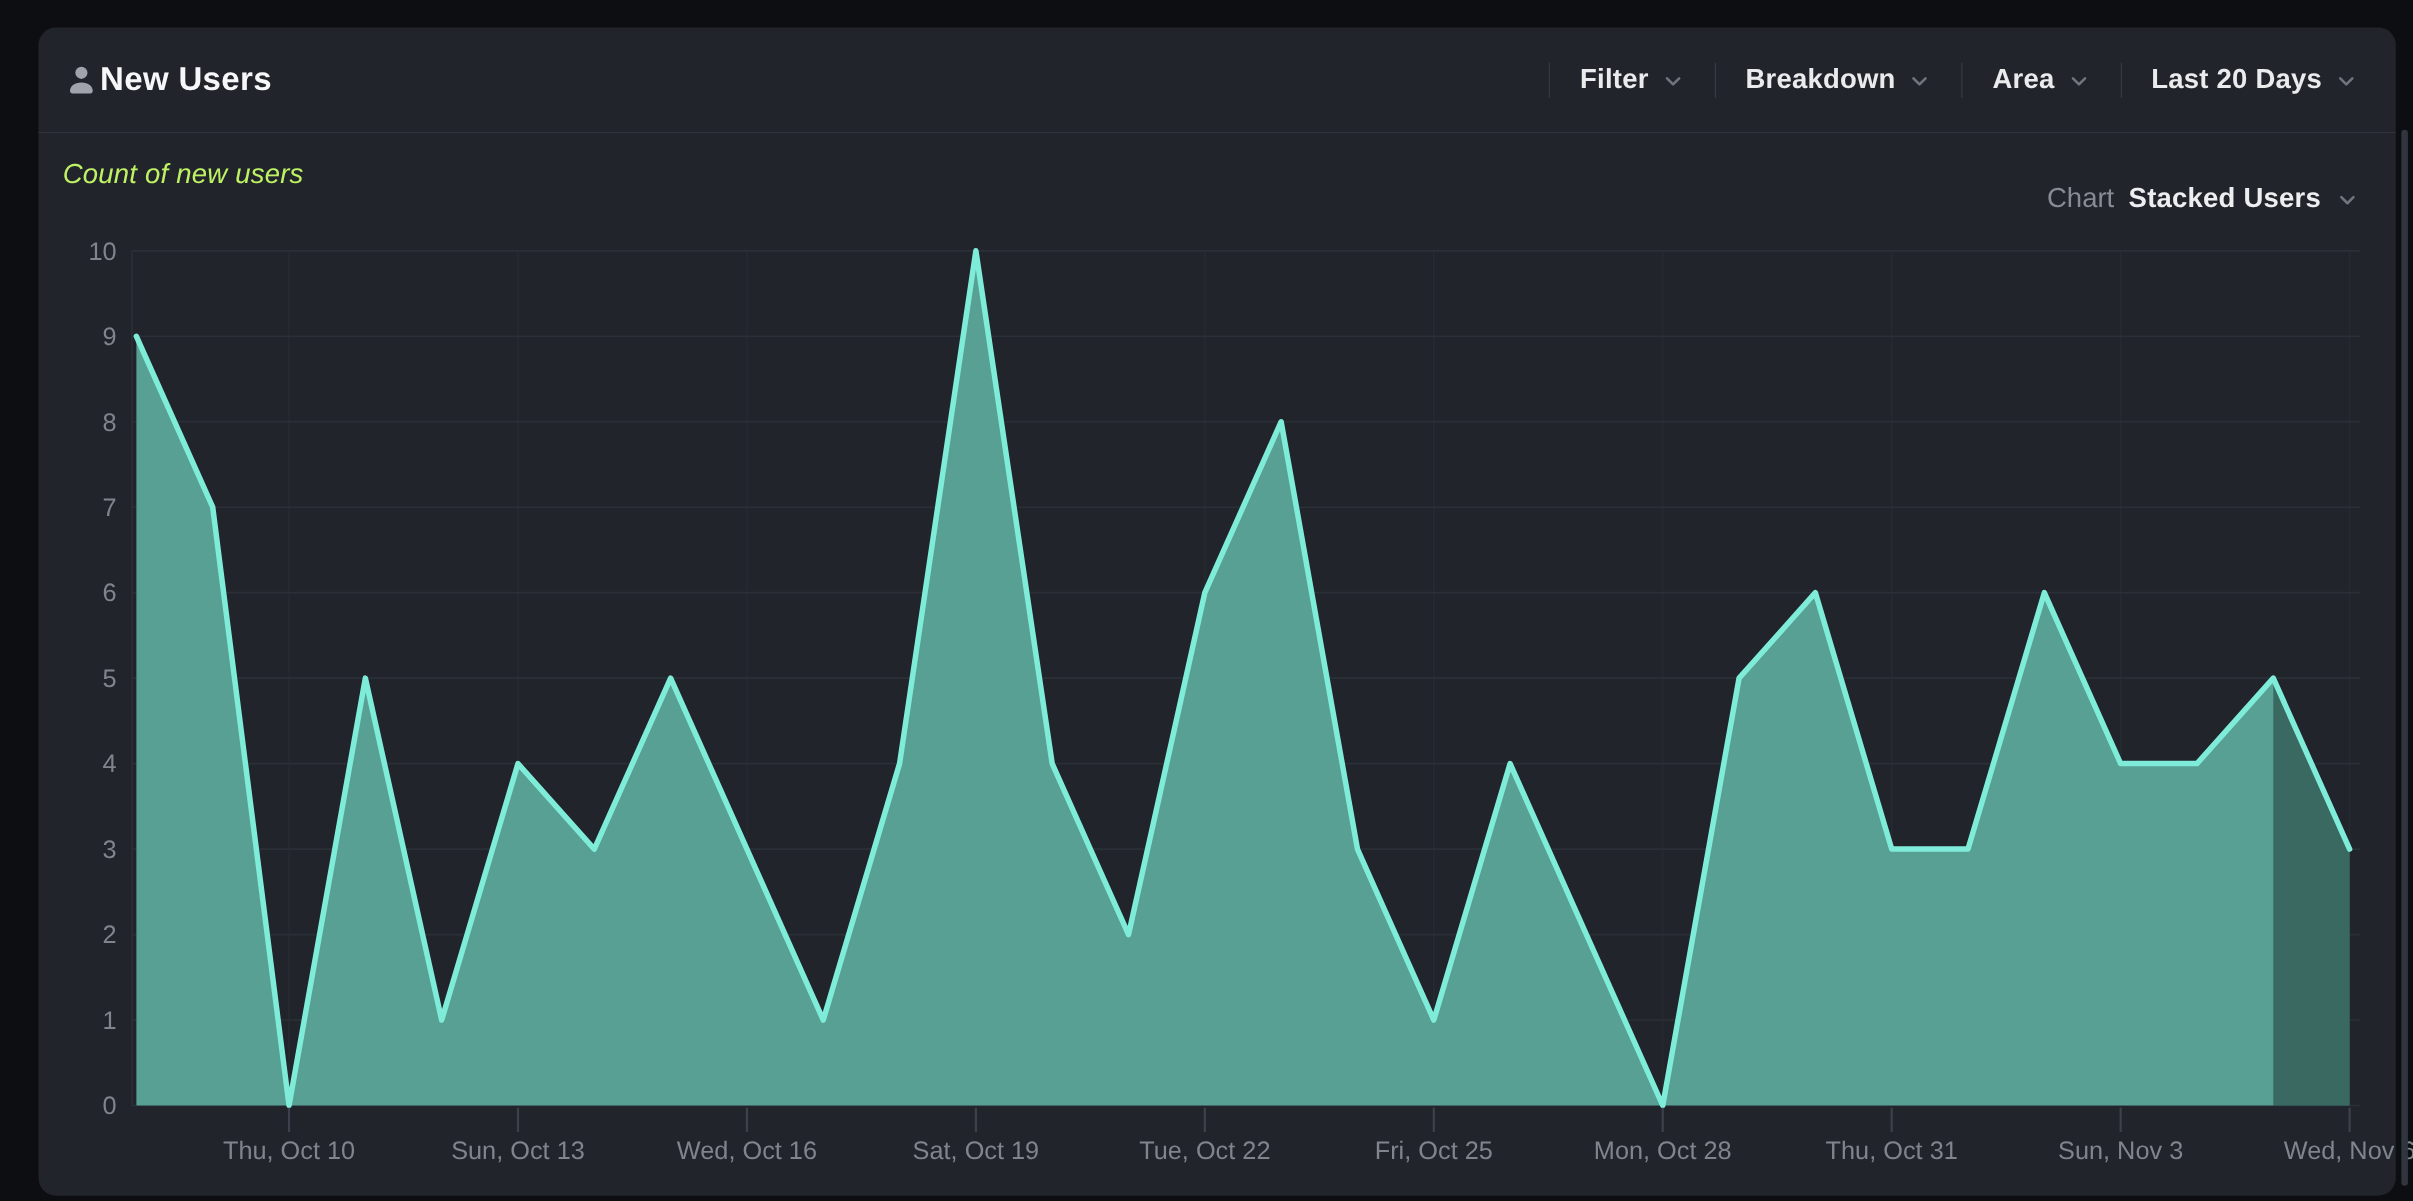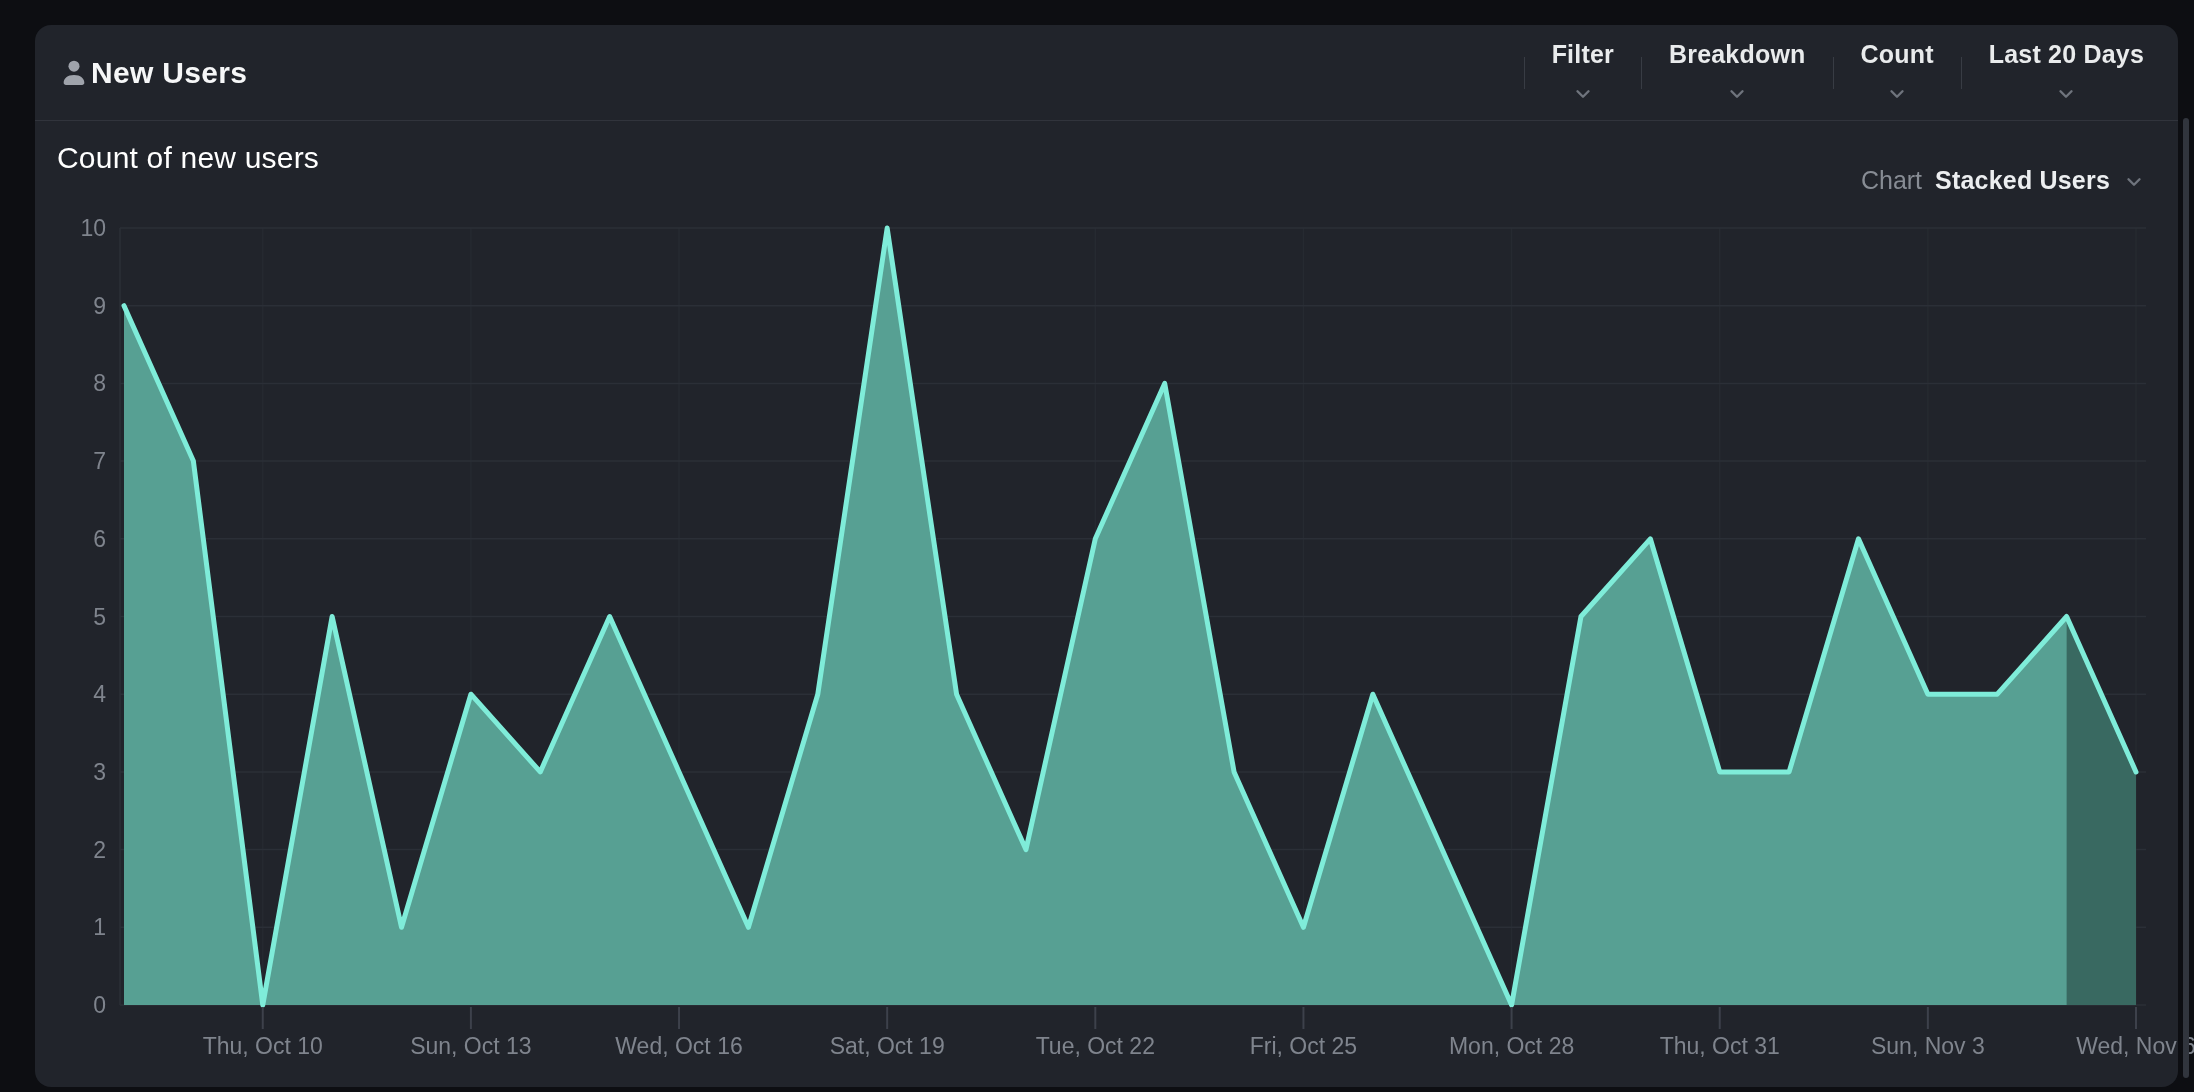--- a/index.html
+++ b/index.html
@@ -17,29 +17,29 @@
     height:95px;padding:0 30px 0 22px;border-bottom:1px solid #31343c;
   }
   .header-left{display:flex;align-items:center;}
   .person-icon{width:34px;height:34px;flex:0 0 auto;}
   .title{font-size:30px;font-weight:700;color:#f6f7f8;letter-spacing:.3px;}
   .controls{display:flex;align-items:center;height:100%;}
   .control-divider{width:1px;height:32px;background:#383c44;}
   .control{
     display:flex;align-items:center;gap:11px;background:none;border:none;
     color:#e9ebec;font-size:25px;font-weight:700;padding:0 27px;cursor:pointer;
-    font-family:inherit;letter-spacing:.2px;flex-direction:column;
+    font-family:inherit;letter-spacing:.2px;
   }
   .chev{width:22px;height:22px;margin-top:3px;}
   .subheader{
     position:absolute;left:0;top:96px;right:0;height:74px;
     display:flex;align-items:center;justify-content:space-between;
     padding:0 33px 0 22px;
   }
-  .metric-label{font-size:30px;color:#ffffff;letter-spacing:.2px;}
+  .metric-label{font-size:25px;color:#bef264;letter-spacing:.2px;font-style:italic;}
   .chart-type{display:flex;align-items:center;gap:13px;cursor:pointer;margin-top:44px;}
   .chart-type .lbl{font-size:25px;color:#878c94;}
   .chart-type .val{font-size:25px;color:#eceef0;font-weight:700;letter-spacing:.2px;}
   #chart-svg{position:absolute;left:0;top:0;z-index:5;}
   .axis-label{fill:#7f848d;font-family:"Liberation Sans",sans-serif;font-size:23px;}
   .scrollbar-thumb{
     position:absolute;right:5px;top:118px;width:6px;height:960px;
     background:#31353d;border-radius:3px;z-index:6;
   }
 </style>
@@ -67,21 +67,21 @@
       </button>
       <div class="control-divider"></div>
       <button class="control">
         <span>Breakdown</span>
         <svg class="chev" viewBox="0 0 24 24">
             <path d="M6 9l6 6 6-6" fill="none" stroke="#6f747d" stroke-width="2.6" stroke-linecap="round" stroke-linejoin="round"></path>
           </svg>
       </button>
       <div class="control-divider"></div>
       <button class="control">
-        <span>Count</span>
+        <span>Area</span>
         <svg class="chev" viewBox="0 0 24 24">
             <path d="M6 9l6 6 6-6" fill="none" stroke="#6f747d" stroke-width="2.6" stroke-linecap="round" stroke-linejoin="round"></path>
           </svg>
       </button>
       <div class="control-divider"></div>
       <button class="control" style="padding-right:4px;">
         <span>Last 20 Days</span>
         <svg class="chev" viewBox="0 0 24 24">
             <path d="M6 9l6 6 6-6" fill="none" stroke="#6f747d" stroke-width="2.6" stroke-linecap="round" stroke-linejoin="round"></path>
           </svg>

